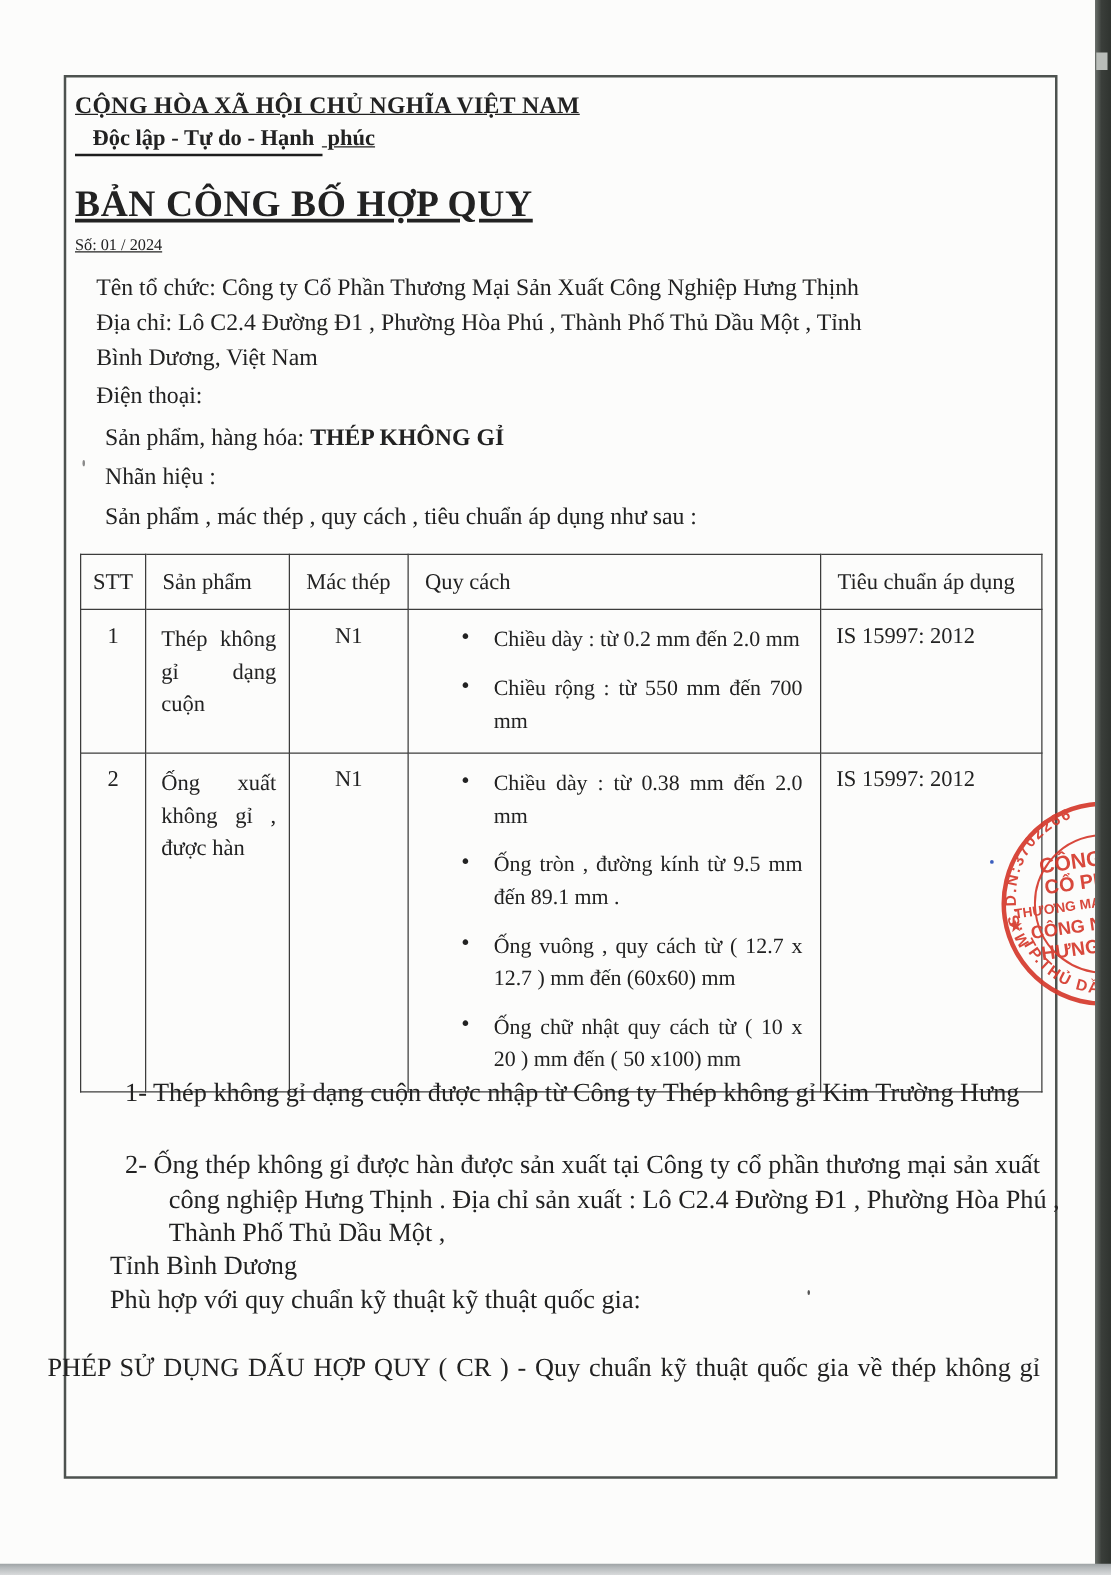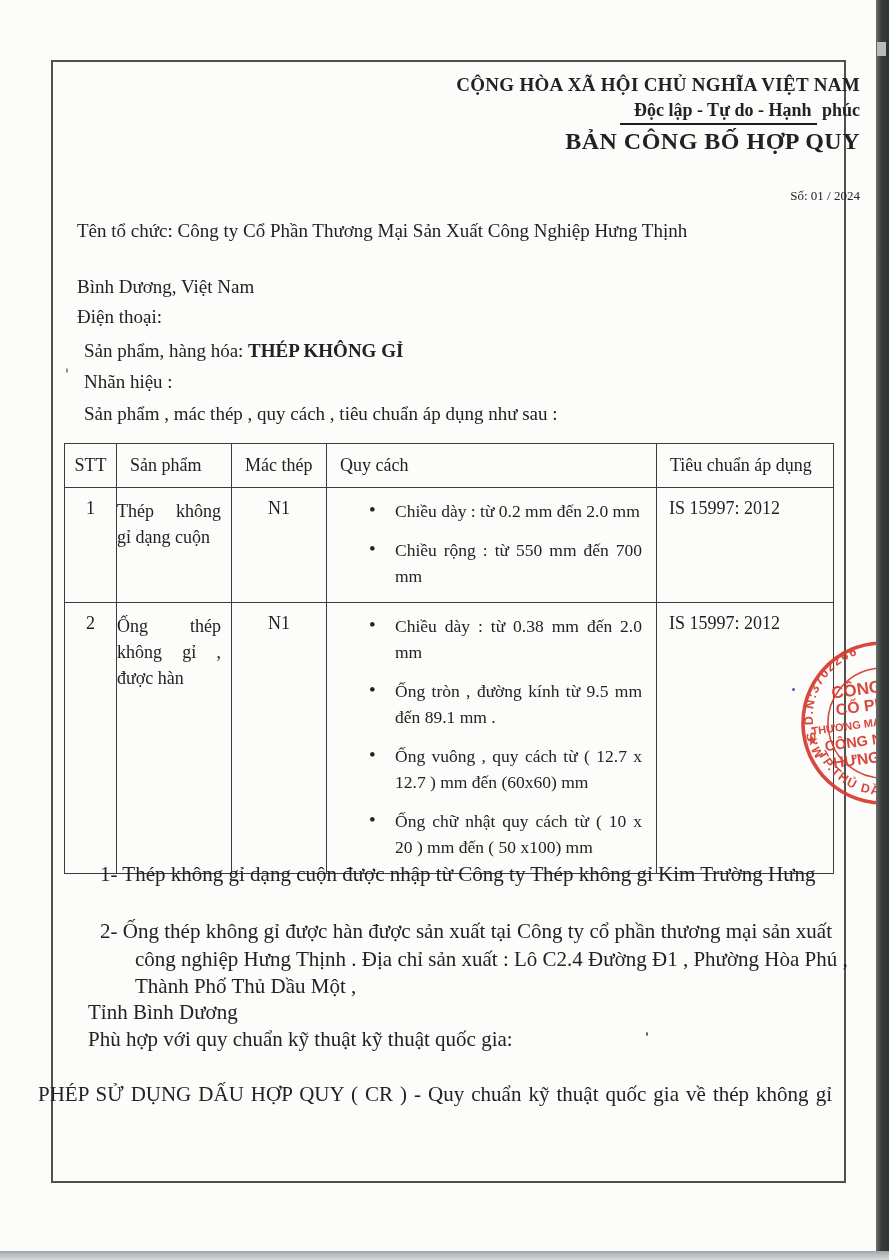--- a/index.html
+++ b/index.html
@@ -26,25 +26,25 @@
     background:#b9bdb9; z-index:31;
   }
   .scan-bottom-band {
     position:absolute; left:0; bottom:0; width:889px; height:9px;
     background:linear-gradient(to bottom,#9ea3a5 0%,#b6babc 35%,#d8dadb 100%);
     z-index:30;
   }
   .speck { position:absolute; border-radius:50%; z-index:4; }
 
   
-  .doc-header { position:absolute; left:60px; width:800px; text-align:right; }
+  .doc-header { position:absolute; left:60px; width:800px; text-align:left;text-decoration:underline; }
   .nat-line { top:74px; font-size:19px; font-weight:bold; letter-spacing:.3px; }
   .motto-line { top:100px; font-size:18px; font-weight:bold; }
   .motto-underlined { display:inline-block; border-bottom:2px solid #1d1d1d; padding:0 6px 2px 14px; }
-  .doc-title { top:128px; font-size:24px; font-weight:bold; letter-spacing:.5px; }
+  .doc-title { top:147px; font-size:30px; font-weight:bold; letter-spacing:.5px; }
   .doc-number { top:188px; font-size:13px; }
 
   
   .info-line { position:absolute; font-size:19px; white-space:nowrap; }
   .bold { font-weight:bold; }
 
   
   table.conf-table {
     position:absolute; left:64px; top:443px; width:769px;
     border-collapse:collapse; table-layout:fixed;
@@ -54,21 +54,21 @@
   .conf-table th {
     height:44px; font-weight:normal; text-align:left;
     vertical-align:middle; padding:0 6px 0 13px; font-size:18px;
   }
   .conf-table th.c-stt { text-align:center; padding:0; }
   .conf-table td { vertical-align:top; padding-top:10px; }
   tr.row-1 td { height:93px; }
   tr.row-2 td { height:232px; }
   td.cell-stt { text-align:center; }
   td.cell-grade { text-align:center; }
-  td.cell-product { padding:10px 10px 0 0; line-height:26px; }
+  td.cell-product { padding:10px 10px 0 12px; line-height:26px; }
   td.cell-product div { text-align:justify; text-align-last:justify; }
   td.cell-product div:last-child { text-align-last:left; }
   td.cell-specs { padding:10px 14px 0 0; }
   td.cell-specs ul { list-style:none; margin:0; padding-left:68px; }
   td.cell-specs li {
     position:relative; font-size:17.5px; line-height:26px;
     text-align:justify; margin-bottom:13px;
   }
   td.cell-specs li::before {
     content:"\2022"; position:absolute; left:-26px; top:-1px; font-size:19px;
@@ -89,20 +89,21 @@
 <div class="page">
 
   <div class="page-border"></div>
 
   <div class="doc-header nat-line">CỘNG HÒA XÃ HỘI CHỦ NGHĨA VIỆT NAM</div>
   <div class="doc-header motto-line"><span class="motto-underlined">Độc lập - Tự do - Hạnh</span><span> phúc</span></div>
   <div class="doc-header doc-title">BẢN CÔNG BỐ HỢP QUY</div>
   <div class="doc-header doc-number">Số: 01 / 2024</div>
 
   <div class="info-line" style="left:77px; top:220px;">Tên tổ chức: Công ty Cổ Phần Thương Mại Sản Xuất Công Nghiệp Hưng Thịnh</div>
+  <div class="info-line" style="left:77px; top:248px;">Địa chỉ: Lô C2.4 Đường Đ1 , Phường Hòa Phú , Thành Phố Thủ Dầu Một , Tỉnh</div>
   <div class="info-line" style="left:77px; top:276px;text-align:right;">Bình Dương, Việt Nam</div>
   <div class="info-line" style="left:77px; top:306px;">Điện thoại:</div>
   <div class="info-line" style="left:84px; top:340px;"><span>Sản phẩm, hàng hóa: </span><span class="bold">THÉP KHÔNG GỈ</span></div>
   <div class="info-line" style="left:84px; top:371px;">Nhãn hiệu :</div>
   <div class="info-line" style="left:84px; top:403px;">Sản phẩm , mác thép , quy cách , tiêu chuẩn áp dụng như sau :</div>
 
   <table class="conf-table">
     <colgroup>
         <col style="width:52px">
         <col style="width:115px">
@@ -131,21 +132,21 @@
           <ul>
             <li>Chiều dày : từ 0.2 mm đến 2.0 mm</li>
             <li>Chiều rộng : từ 550 mm đến 700 mm</li>
           </ul>
         </td>
         <td class="cell-standard">IS 15997: 2012</td>
       </tr>
       <tr class="row-2">
         <td class="cell-stt">2</td>
         <td class="cell-product">
-          <div>Ống thép</div>
+          <div>Ống xuất</div>
           <div>không gỉ ,</div>
           <div>được hàn</div>
         </td>
         <td class="cell-grade">N1</td>
         <td class="cell-specs">
           <ul>
             <li>Chiều dày : từ 0.38 mm đến 2.0 mm</li>
             <li>Ống tròn , đường kính từ 9.5 mm đến 89.1 mm .</li>
             <li>Ống vuông , quy cách từ ( 12.7 x 12.7 ) mm đến (60x60) mm</li>
             <li>Ống chữ nhật quy cách từ ( 10 x 20 ) mm đến ( 50 x100) mm</li>

